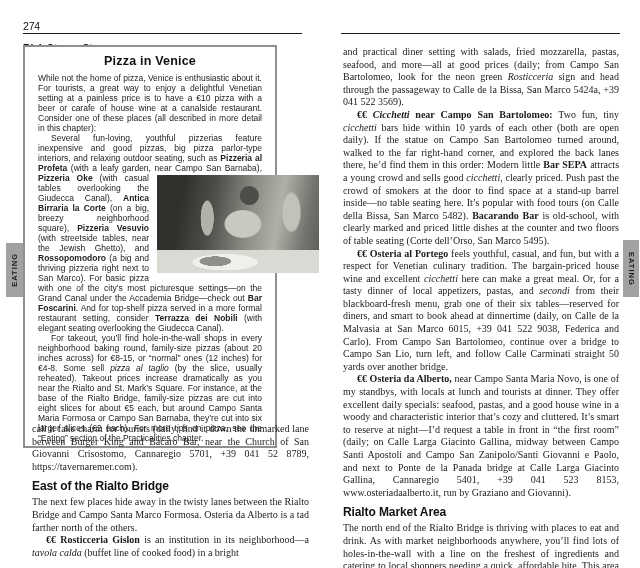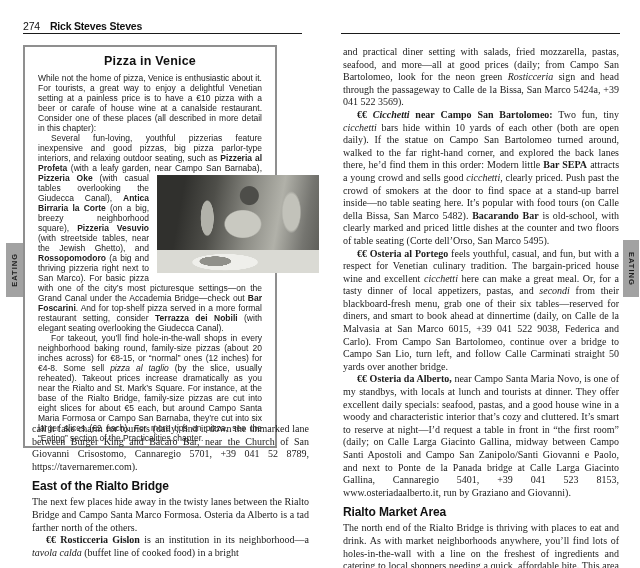--- a/index.html
+++ b/index.html
@@ -1,21 +1,21 @@
 <!DOCTYPE html>
 <html><head>
 <meta charset="utf-8">
 <style>
   html,body{margin:0;padding:0;background:#ffffff;}
   .spread{position:relative;width:640px;height:568px;background:#fff;overflow:hidden;
           font-family:"Liberation Serif",serif;color:#1e1e1e;}
 
   
   .runhead{position:absolute;top:20px;height:12px;font-family:"Liberation Sans",sans-serif;
-           font-size:10.5px;letter-spacing:-0.2px;color:#111;display:flex;align-items:baseline;}
+           font-size:10.5px;letter-spacing:-0.2px;color:#111;display:flex;align-items:baseline;flex-direction:column;}
   .runhead .num{font-weight:400;}
   .runhead .ttl{font-weight:700;}
   .runhead-left{left:23px;width:279px;gap:10px;}
   .runhead-right{left:343px;width:277px;justify-content:flex-end;gap:10px;}
   .rule{position:absolute;top:33px;height:0;border-top:1.5px solid #1a1a1a;}
   .rule-left{left:23px;width:279px;}
   .rule-right{left:341px;width:279px;}
 
   
   .sidebox{position:absolute;left:23px;top:45px;width:224px;min-height:344px;

